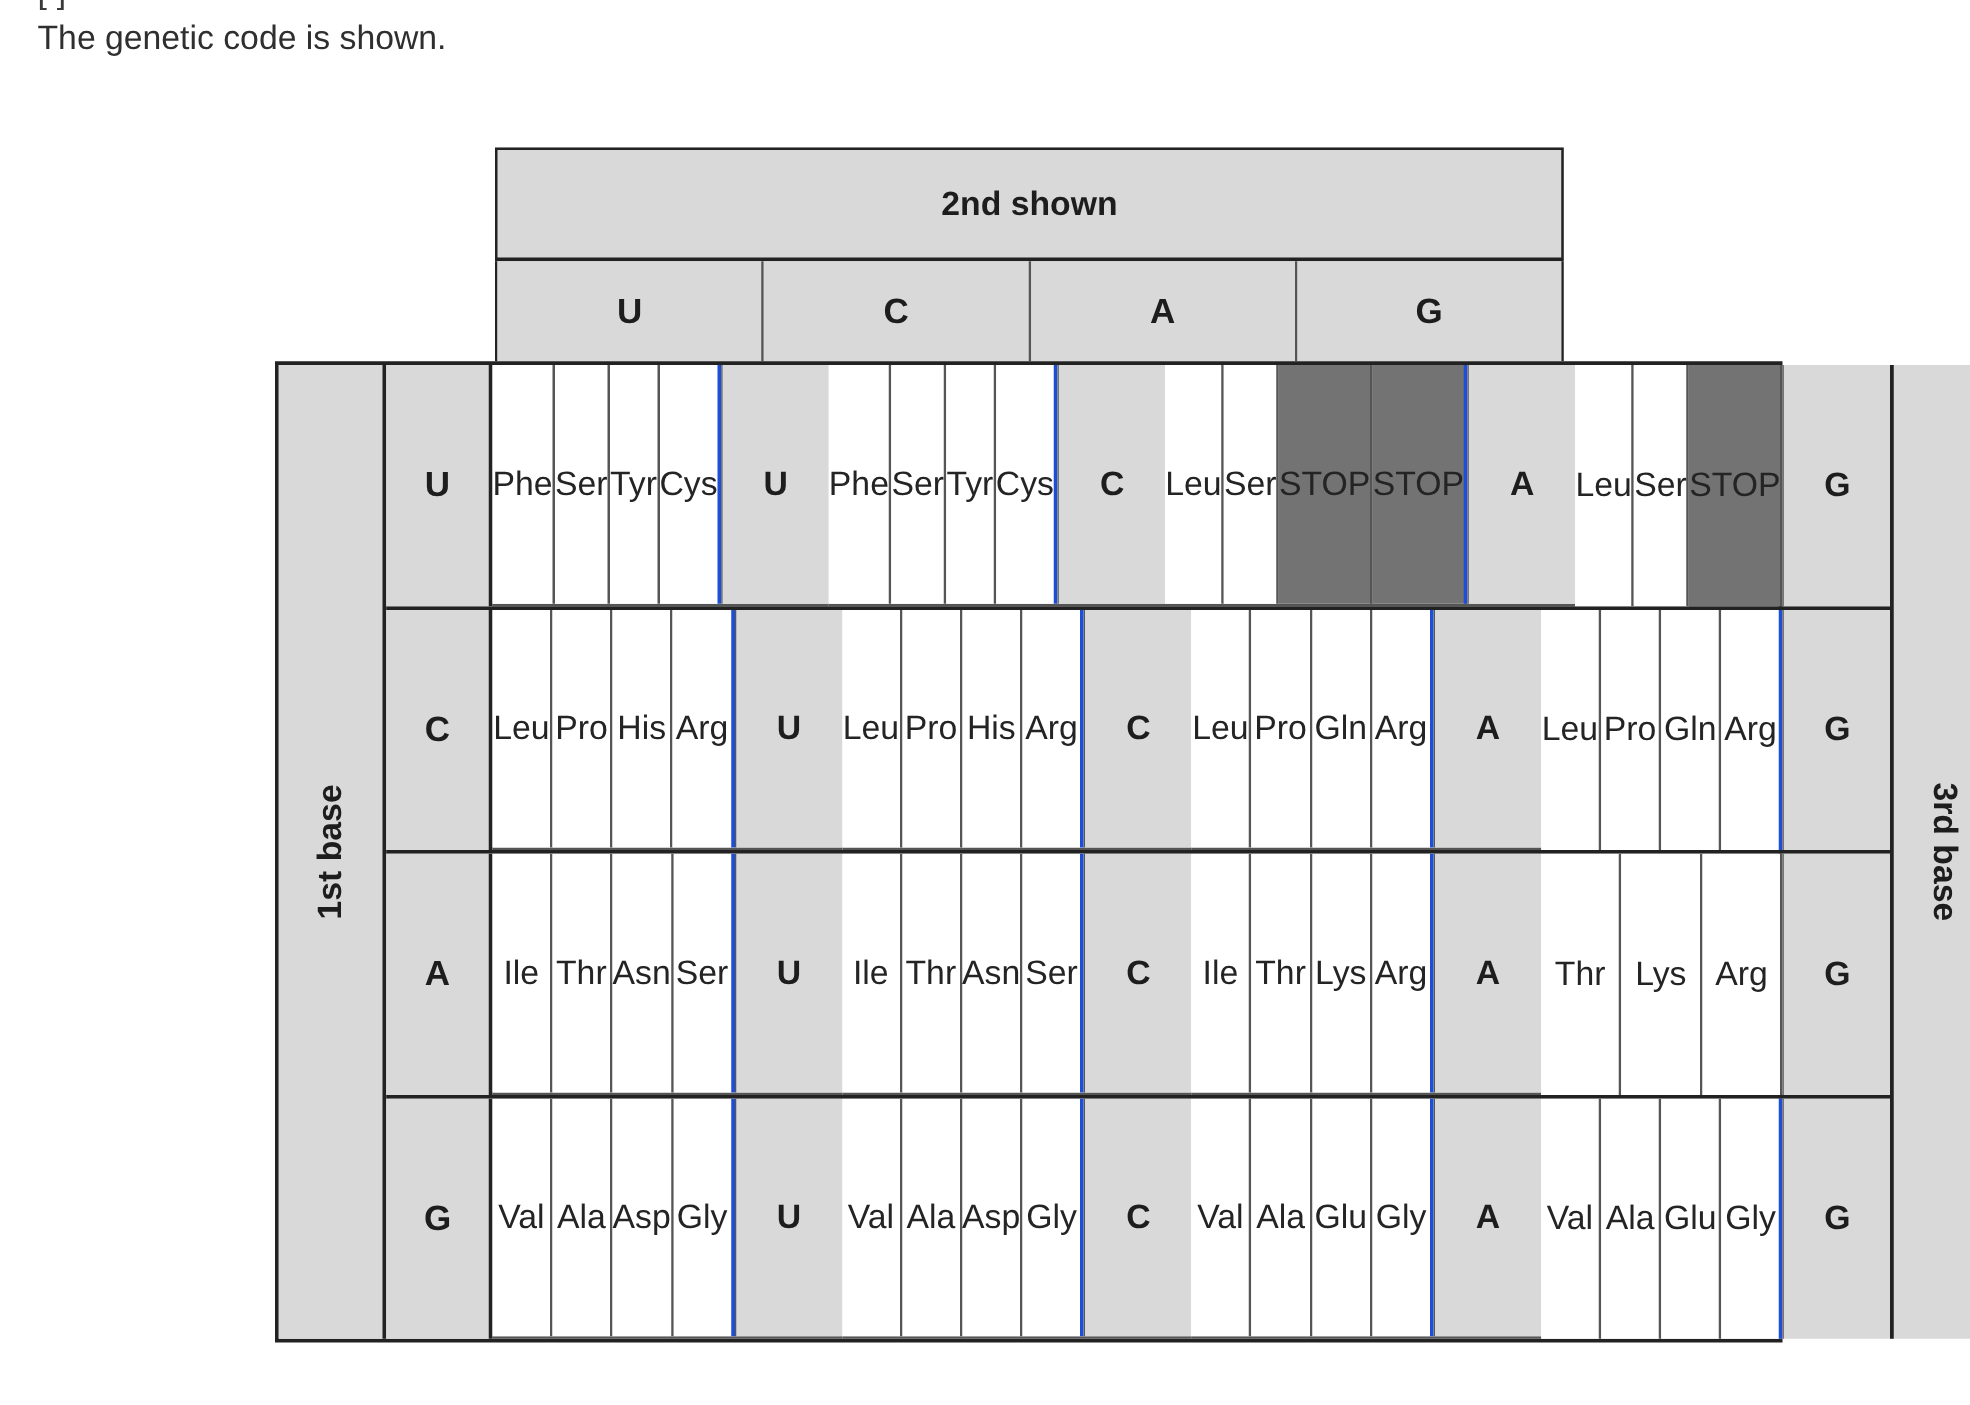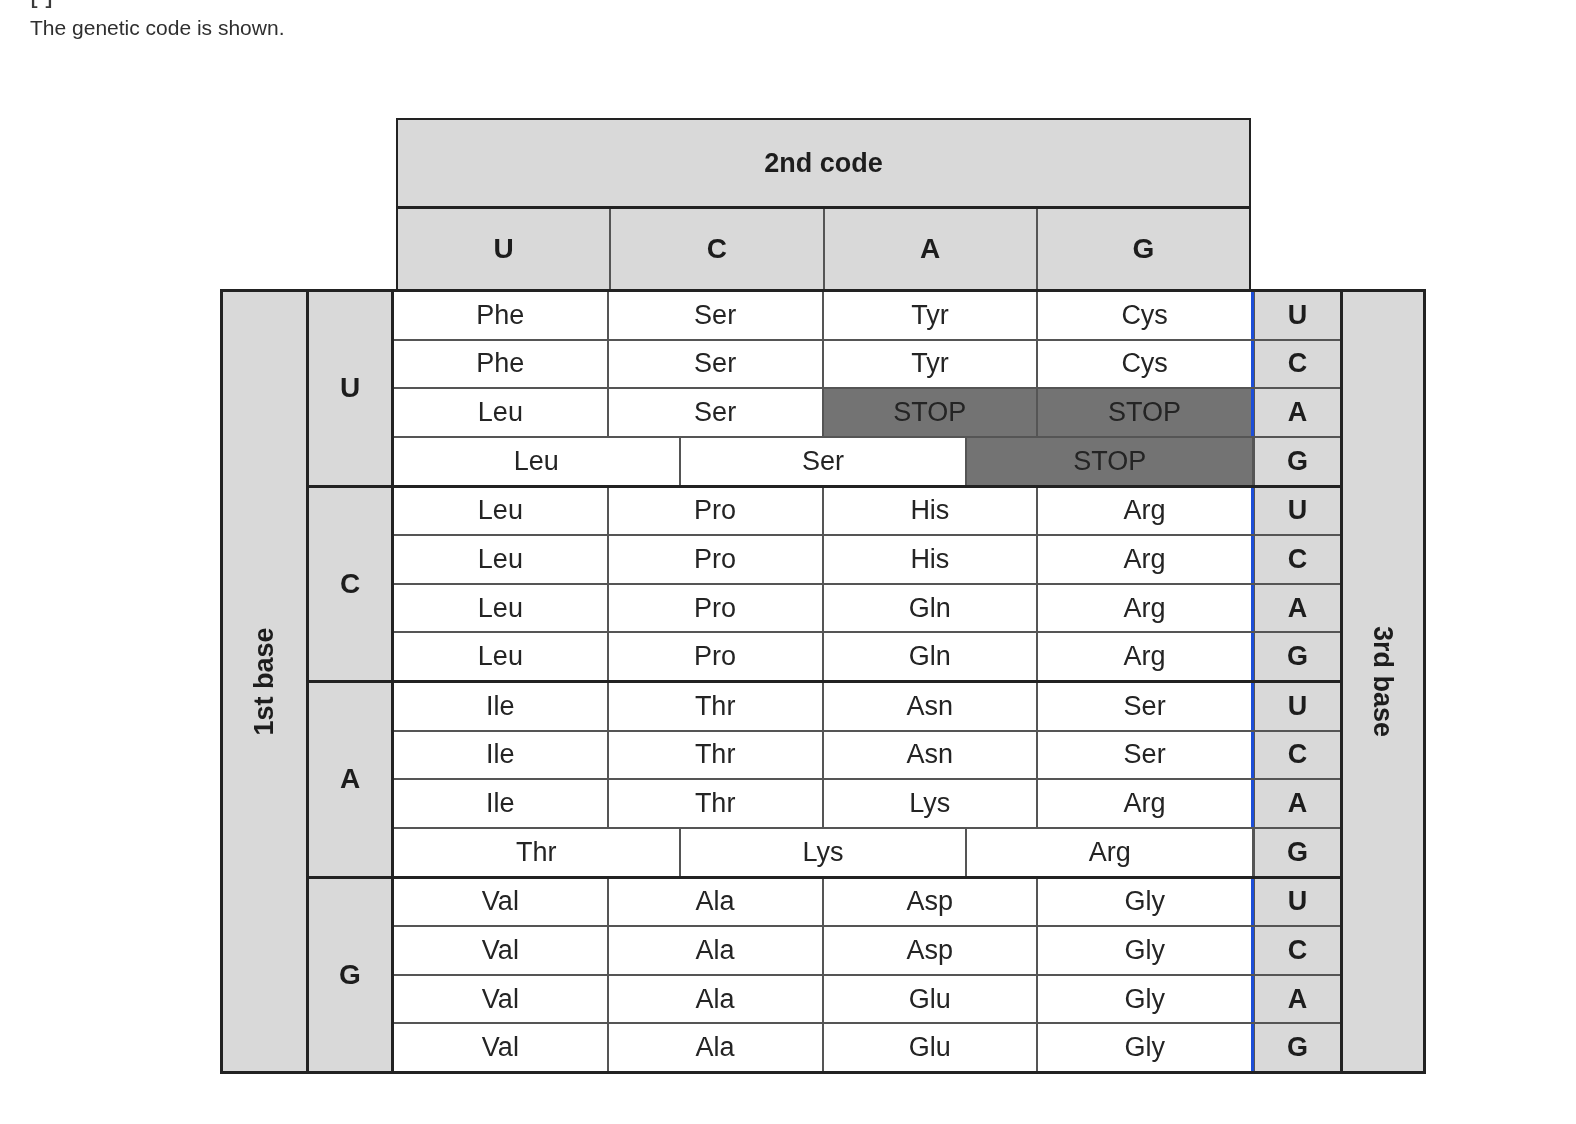--- a/index.html
+++ b/index.html
@@ -25,21 +25,21 @@
     color: #3a3a3a;
     letter-spacing: 0.2px;
     white-space: nowrap;
   }
 
   
   .intro {
     position: absolute;
     left: 30px;
     top: 16px;
-    font-size: 21px;
+    font-size: 27px;
     line-height: 1.1;
     color: #2f2f2f;
     white-space: nowrap;
   }
 
   
   #codon-figure {
     position: absolute;
     left: 220px;
     top: 118px;
@@ -168,21 +168,20 @@
     justify-content: center;
     font-size: 28px;
     font-weight: bold;
     color: #1d1d1d;
   }
 
   
   .block-rows {
     flex: 1 1 auto;
     display: flex;
-    flex-direction: column;
   }
   .row {
     flex: 1 1 0;
     display: flex;
     border-bottom: 2px solid #555;
     box-sizing: border-box;
   }
   .row:last-child { border-bottom: none; }
 
   .cell {
@@ -218,21 +217,21 @@
 </head>
 <body>
 
 <div class="clipped-line">[                         ]</div>
 
 <div class="intro">The genetic code is shown.</div>
 
 <div id="codon-figure">
 
   <div class="hdr-wrap">
-    <div class="hdr-title">2nd code</div>
+    <div class="hdr-title">2nd shown</div>
     <div class="hdr-cols">
       <div class="hdr-col">U</div>
       <div class="hdr-col">C</div>
       <div class="hdr-col">A</div>
       <div class="hdr-col">G</div>
     </div>
   </div>
 
   <div class="body-wrap">
 

